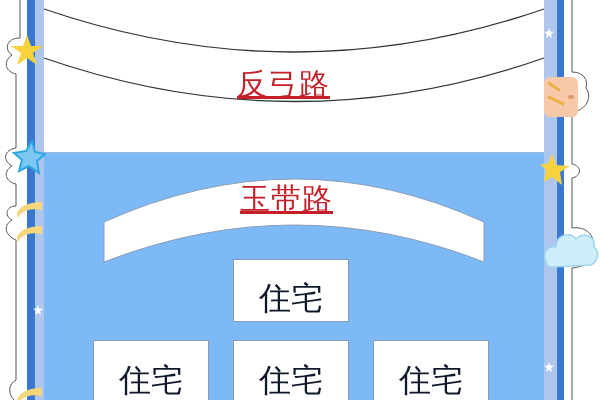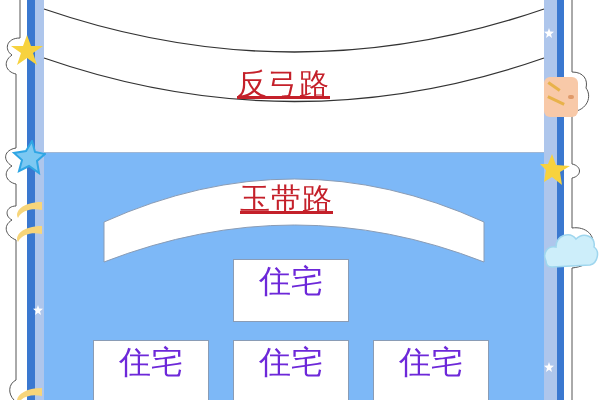--- a/index.html
+++ b/index.html
@@ -18,22 +18,22 @@
       position: absolute; left: 44px; top: 152px; width: 500px; height: 248px;
       background: #7db8f7; border-top: 1px solid #9fb7d6;
     }
     svg.roads { position: absolute; left: 0; top: 0; }
     .road-label {
       position: absolute; color: #c4202a; font-size: 30px; letter-spacing: 1px;
       white-space: nowrap; line-height: 1; text-decoration: underline;
     }
     .house {
       position: absolute; background: #ffffff; border: 1px solid #8a9cb5;
-      display: flex; align-items: flex-start; justify-content: center;
-      color: #6d28d9; font-size: 32px; box-sizing: border-box;
+      display: flex; align-items: flex-end; justify-content: center;
+      color: #0f172a; font-size: 32px; box-sizing: border-box;
     }
     .deco { position: absolute; }
   </style>
 </head>
 <body>
 
 <div class="rail-dark" style="left:27px;width:8px;"></div>
 <div class="rail-light" style="left:35px;width:9px;"></div>
 <div class="rail-light" style="left:544px;width:13px;"></div>
 <div class="rail-dark" style="left:557px;width:7px;"></div>

